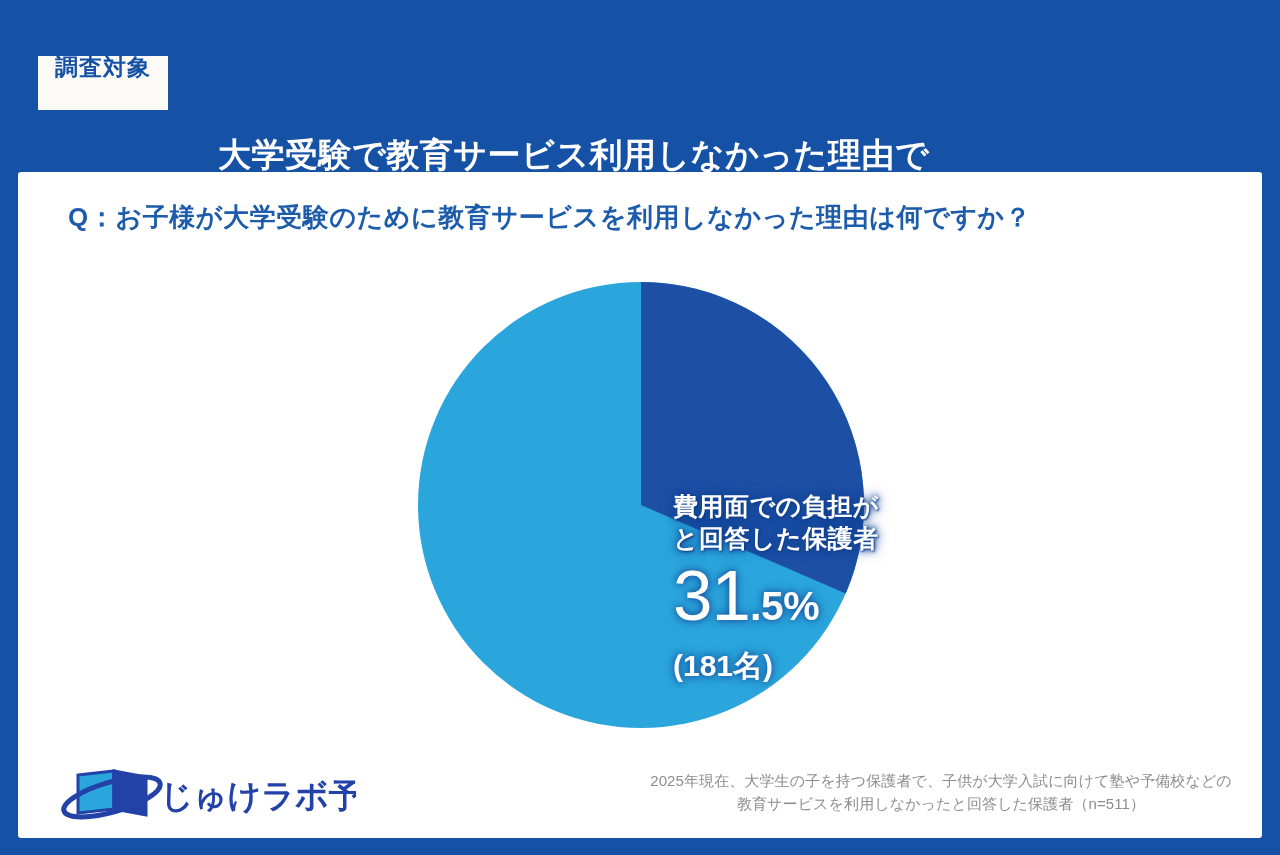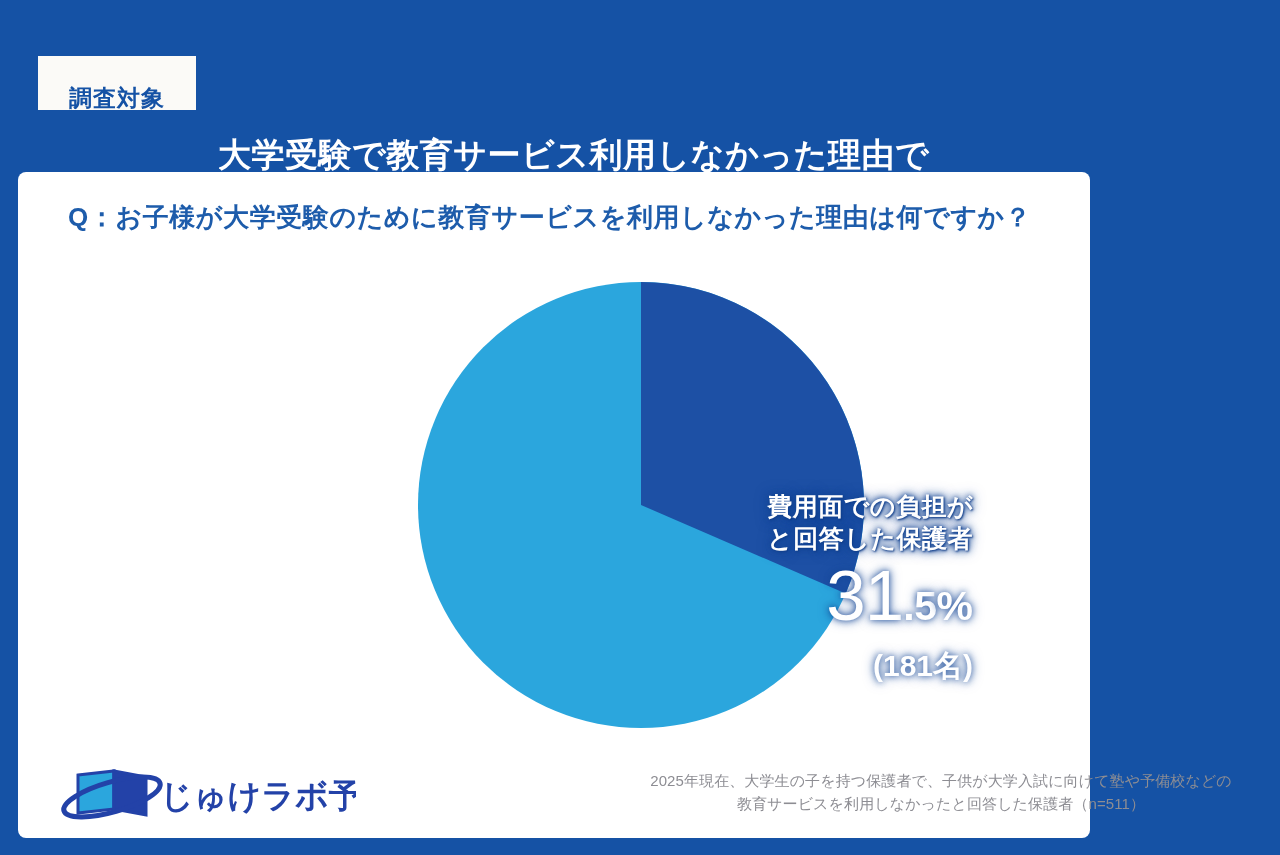--- a/index.html
+++ b/index.html
@@ -22,25 +22,25 @@
     width: 1280px;
     height: 172px;
     background: #1552a5;
     display: flex;
     align-items: center;
   }
   #survey-badge {
     position: absolute;
     left: 38px;
     top: 56px;
-    width: 158px;
+    width: 130px;
     height: 54px;
     background: #fbfaf7;
     display: flex;
-    align-items: flex-end;
+    align-items: flex-start;
     justify-content: center;
     box-sizing: border-box;
   }
   #survey-badge .badge-text {
     color: #1552a5;
     font-size: 23px;
     font-weight: 700;
     letter-spacing: 1px;
     line-height: 1;
   }
@@ -55,24 +55,24 @@
     letter-spacing: 0.5px;
     white-space: pre;
   }
   #header-title .line { display: block; }
 
   
   #content-card {
     position: absolute;
     left: 18px;
     top: 172px;
-    width: 1072px;
+    width: 1244px;
     height: 666px;
     background: #ffffff;
-    border-radius: 8px;
+    border-radius: 3px;
     box-sizing: border-box;
   }
 
   #question-text {
     position: absolute;
     left: 50px;
     top: 30px;
     color: #1d5cab;
     font-size: 26px;
     font-weight: 700;
@@ -94,21 +94,21 @@
     width: 446px;
     height: 446px;
   }
 
   
   #slice-label {
     position: absolute;
     left: 655px;
     top: 318px;
     width: 300px;
-    text-align: right;
+    text-align: left;
     pointer-events: none;
   }
   #slice-label .label-line {
     display: block;
     color: #ffffff;
     font-size: 25px;
     font-weight: 700;
     line-height: 1.28;
     letter-spacing: 0.5px;
     text-shadow:

